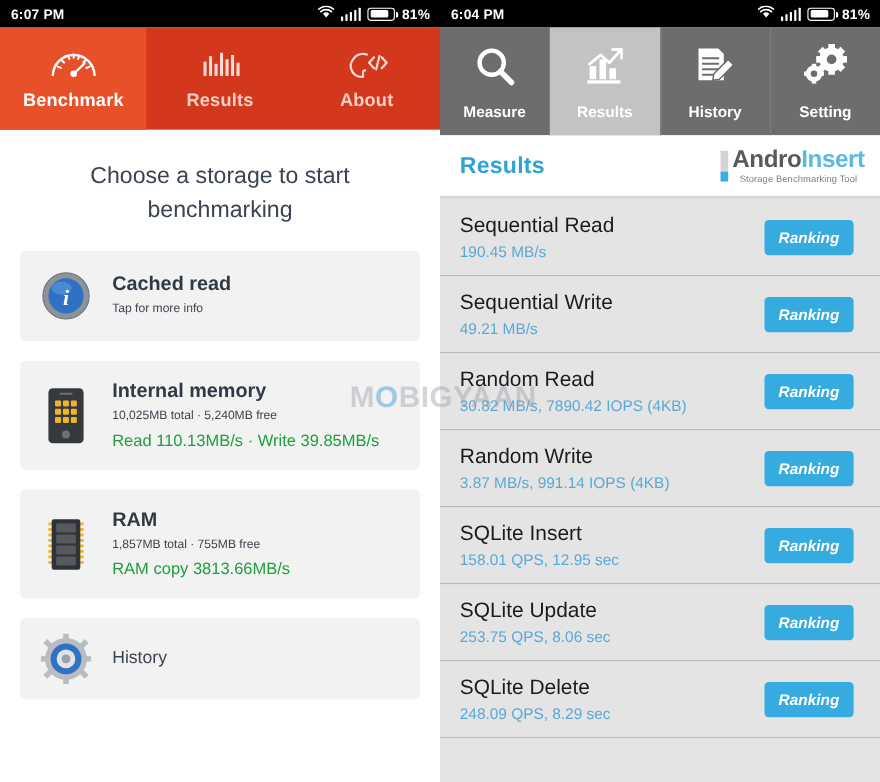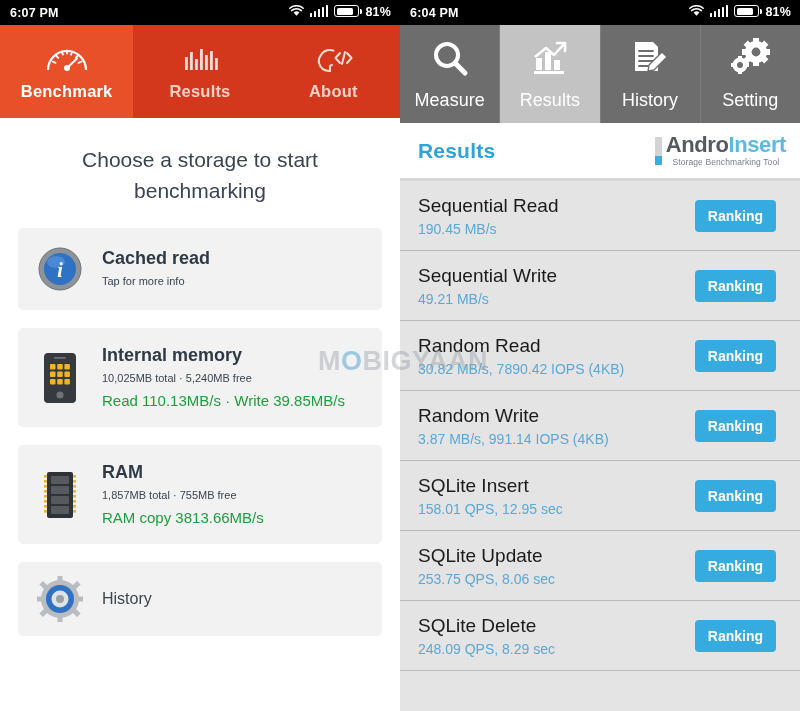--- a/index.html
+++ b/index.html
@@ -13,21 +13,21 @@
   .screens { display:flex; width:800px; height:554px; }
   .screen { width:400px; height:711px; position:relative; overflow:hidden; }
 
   
   .statusbar {
     height:25px; background:#000; color:#fff;
     display:flex; align-items:center; justify-content:space-between;
     padding:0 9px 0 10px; font-size:12.5px; font-weight:bold;
     letter-spacing:.2px;
   }
-  .sb-right { display:flex; align-items:flex-start; gap:6px; }
+  .sb-right { display:flex; align-items:center; gap:6px; }
   .sb-pct { font-size:12.5px; font-weight:bold; }
   .icn { display:inline-block; vertical-align:middle; }
 
   
   .bars { display:flex; align-items:flex-end; gap:1.5px; height:12px; }
   .bars i { display:block; width:2.5px; background:#fff; border-radius:.5px; }
   .bars i:nth-child(1){height:4px;} .bars i:nth-child(2){height:6px;}
   .bars i:nth-child(3){height:8px;} .bars i:nth-child(4){height:10px;}
   .bars i:nth-child(5){height:12px;}
 
@@ -63,21 +63,21 @@
   .card.settings { min-height:72px; padding:14px; }
   .card.settings .s-label { font-size:16px; color:#3c4450; }
 
   
   .r-tabs { display:flex; height:98px; background:#6d6d6d; }
   .r-tab { flex:1; display:flex; flex-direction:column; align-items:center;
            justify-content:center; gap:6px; color:#fff;
            border-right:1px solid #7d7d7d; }
   .r-tab:last-child { border-right:none; }
   .r-tab.active { background:#c3c3c3; }
-  .r-tab .lbl { font-size:18px; font-weight:normal; }
+  .r-tab .lbl { font-size:14px; font-weight:bold; }
 
   .r-head {
     height:58px; background:#fff; display:flex; align-items:center;
     justify-content:space-between; padding:0 14px 0 18px;
     border-bottom:3px solid #d8d8d8;
   }
   .r-title { font-size:21px; font-weight:bold; color:#2fa3d8; letter-spacing:.2px; }
   .logo { display:flex; align-items:center; gap:4px; }
   .logo-bar { width:7px; height:28px; display:flex; flex-direction:column; }
   .logo-bar b { flex:1; background:#d4d4d4; display:block; }
@@ -93,20 +93,21 @@
     height:70px; display:flex; align-items:center; justify-content:space-between;
     padding:0 24px 0 18px; border-bottom:1px solid #b9b9b9;
   }
   .r-row:last-of-type { border-bottom:1px solid #b9b9b9; }
   .r-name { font-size:19px; color:#1b1b1b; line-height:25px; }
   .r-val  { font-size:14px; color:#5aa8d6; line-height:19px; margin-top:2px; }
   .rank-btn {
     background:#35abe0; color:#fff; font-size:14px; font-weight:bold;
     border:none; border-radius:4px; padding:8px 13px; cursor:pointer;
     font-family:"Liberation Sans", sans-serif;
+    font-style:italic;
   }
   .r-fill { background:#e4e4e4; height:40px; }
 
   
   .watermark {
     position:absolute; left:288px; top:344px; width:230px; height:34px;
     display:flex; align-items:center; justify-content:center;
     pointer-events:none; z-index:50;
     font-size:27px; font-weight:bold; letter-spacing:.5px;
     color:rgba(150,158,166,.42);

